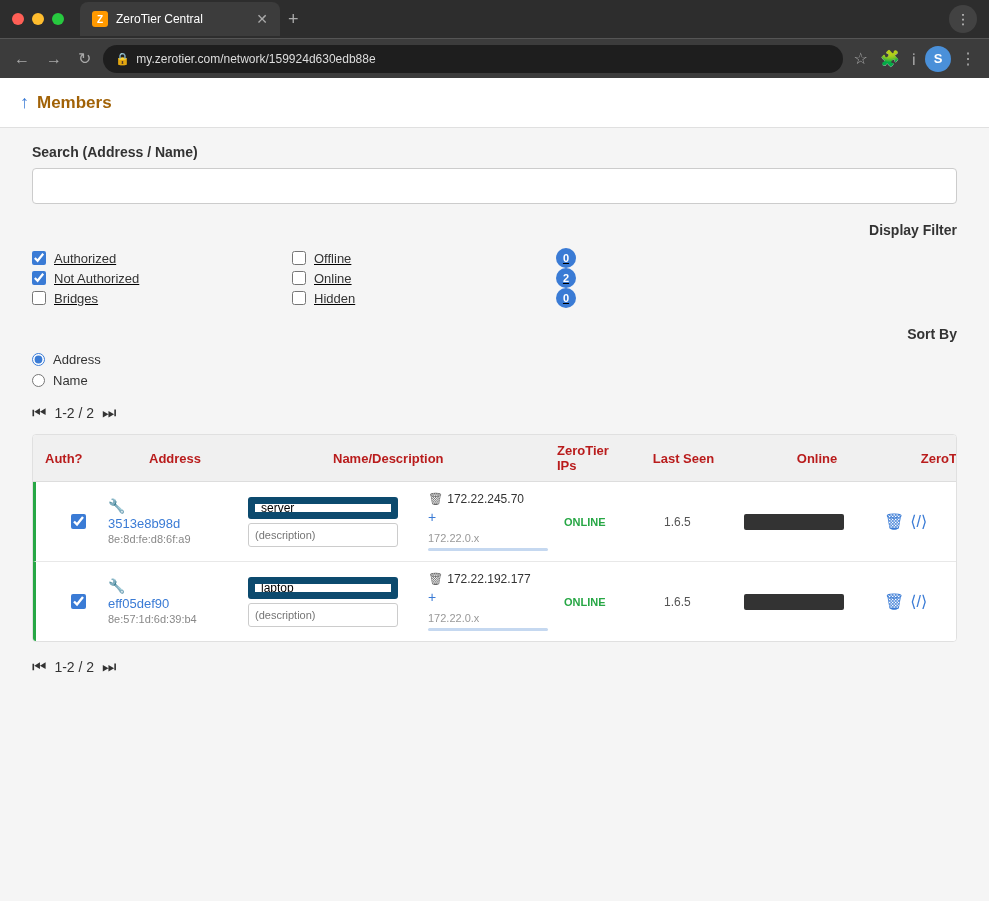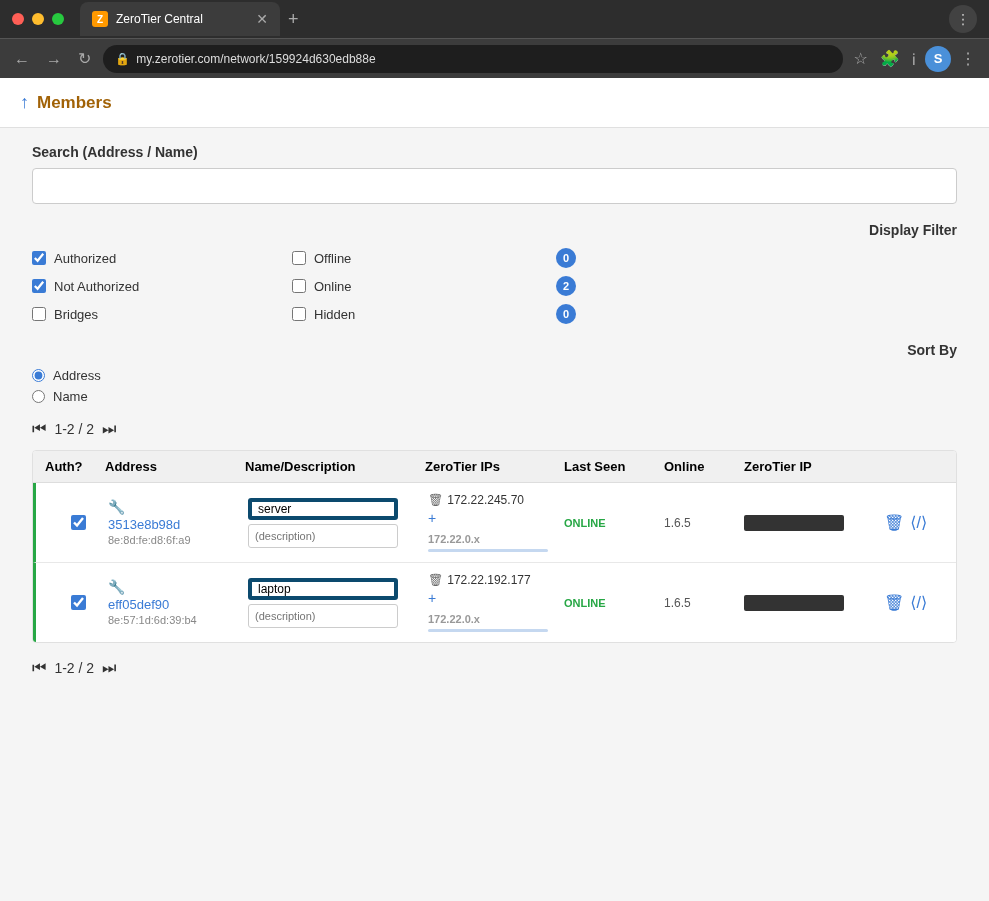--- a/index.html
+++ b/index.html
@@ -272,22 +272,23 @@
       overflow: hidden;
     }
     .table-header {
       display: grid;
       grid-template-columns: 60px 140px 180px 1fr 100px 80px 140px 60px;
       background: #f0f0f0;
       border-bottom: 1px solid #ddd;
       padding: 8px 12px;
       font-size: 13px;
       font-weight: 600;
-      color: #000000;
-      align-items: center;
+      color: #b91c1c;
+      align-items: center;
+      gap: 44px;
     }
     .table-row {
       display: grid;
       grid-template-columns: 60px 140px 180px 1fr 100px 80px 140px 60px;
       padding: 10px 12px;
       border-bottom: 1px solid #e8e8e8;
       align-items: center;
       border-left: 3px solid #27a745;
       background: #fff;
     }
@@ -325,21 +326,21 @@
       color: #888;
     }
     .name-cell {
       display: flex;
       flex-direction: column;
       gap: 4px;
     }
     .name-input {
       width: 150px;
       height: 22px;
-      border: 4px solid #0c4a6e;
+      border: 7px solid #0c4a6e;
       border-radius: 3px;
       padding: 0 6px;
       font-size: 12px;
     }
     .desc-input {
       width: 150px;
       height: 24px;
       border: 1px solid #ccc;
       border-radius: 3px;
       padding: 0 6px;
@@ -363,21 +364,20 @@
       font-size: 12px;
     }
     .ip-add {
       color: #3a7bd5;
       cursor: pointer;
       font-size: 14px;
     }
     .ip-subnet {
       font-size: 11px;
       color: #999;
-      font-weight: bold;
     }
     .ip-subnet-bar {
       height: 3px;
       background: #c5d8f0;
       border-radius: 2px;
       margin-top: 2px;
       width: 120px;
     }
     .status-online {
       font-size: 11px;
@@ -466,21 +466,21 @@
   </div>
 
   <div class="content-area">
     
     <div class="search-label">Search (Address / Name)</div>
     <input class="search-input" type="text" placeholder="" style="">
 
     
     <div class="filter-section">
       <div class="filter-title">Display Filter</div>
-      <div style="display: grid; grid-template-columns: 260px 260px 80px; row-gap: 8px;">
+      <div style="display: grid; grid-template-columns: 260px 260px 80px;  text-decoration: underline;">
 
         <label class="filter-item">
           <input type="checkbox" checked="" style="">
           <span>Authorized</span>
         </label>
         <label class="filter-item">
           <input type="checkbox" style="">
           <span>Offline</span>
         </label>
         <div class="filter-item">

